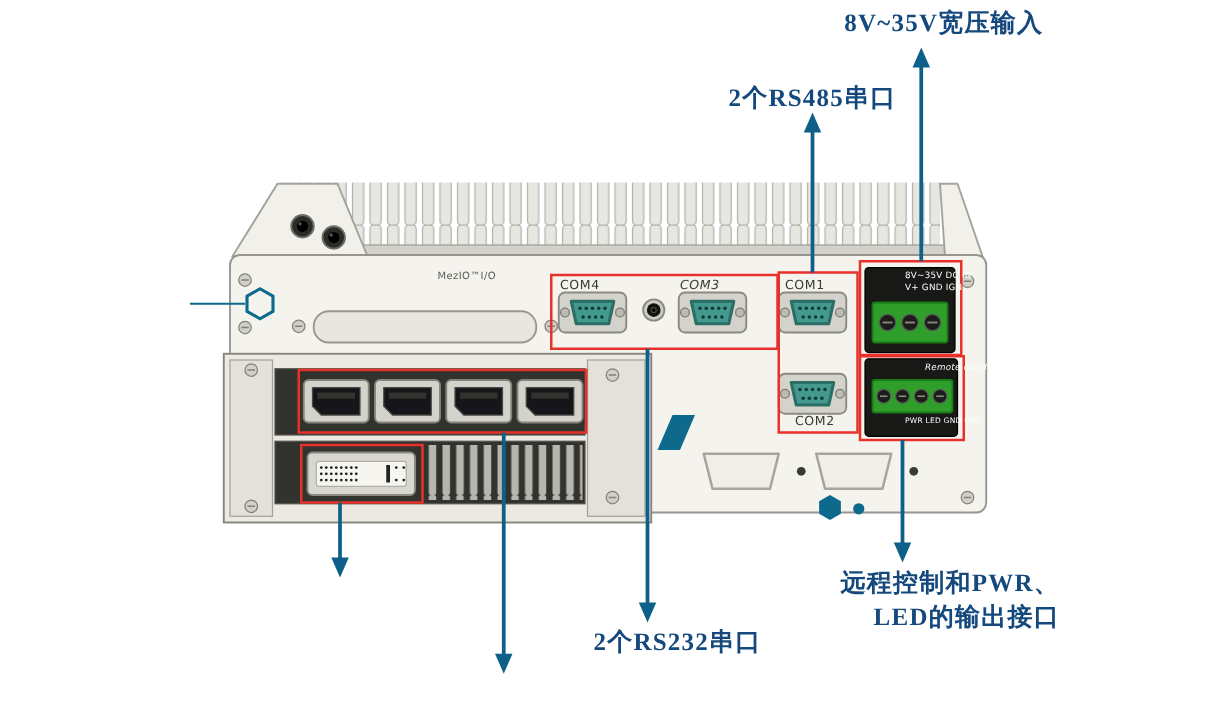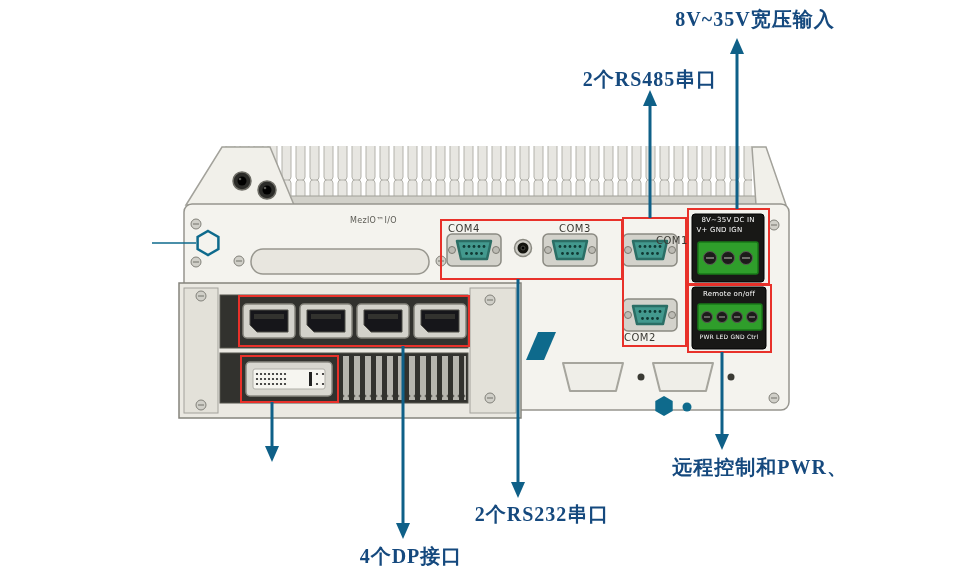--- a/index.html
+++ b/index.html
@@ -2,21 +2,21 @@
 <html><head>
 <meta charset="utf-8">
 <style>
   * { box-sizing: border-box; }
   html, body { margin: 0; padding: 0; background: #ffffff; }
   .stage { position: relative; width: 972px; height: 577px; background: #ffffff; overflow: hidden; font-family: "DejaVu Sans", sans-serif; }
   .stage svg.layer { position: absolute; left: 0; top: 0; }
   .callout { position: absolute; font-family: "Liberation Serif", "DejaVu Serif", serif; font-weight: 700; font-size: 20px; color: #15497e; text-align: center; letter-spacing: 1px; line-height: 27px; }
   .device-text { position: absolute; color: #44433d; line-height: 1.1; }
   .port-label { font-size: 10px; letter-spacing: 0.5px; width: 52px; color: #3a3933; }
-  .term-text { color: #ffffff; text-align: center; font-size: 7px; letter-spacing: 0.2px; }
+  .term-text { color: #ffffff; text-align: left; font-size: 7px; letter-spacing: 0.2px; margin-left: 32px; }
   .mezio { font-size: 8px; color: #5c5b55; letter-spacing: 0.3px; }
 </style>
 </head>
 <body>
 
 <div class="stage">
 
   <svg class="layer" width="972" height="577" viewBox="0 0 972 577">
     <defs>
       <pattern id="fins" width="14" height="60" patternUnits="userSpaceOnUse">
@@ -233,30 +233,30 @@
         </g>
       <g>
           <line x1="722" y1="352" x2="722" y2="436"></line>
           <polygon points="722,450 715,434 729,434" stroke="none"></polygon>
         </g>
     </g>
   </svg>
 
   <div class="device-text mezio" style="left:330px; top:217px; width:80px;margin-left:20px;">MezIO™I/O</div>
   <div class="device-text port-label" style="left:448px; top:223px;">COM4</div>
-  <div class="device-text port-label" style="left:559px; top:223px;">COM3</div>
-  <div class="device-text port-label" style="left:656px; top:223px;margin-top:12px;">COM1</div>
-  <div class="device-text port-label" style="left:624px; top:332px;">COM2</div>
+  <div class="device-text port-label" style="left:544px; top:223px;font-style:italic;">COM3</div>
+  <div class="device-text port-label" style="left:628px; top:223px;">COM1</div>
+  <div class="device-text port-label" style="left:624px; top:332px;padding-left:12px;">COM2</div>
 
   <div class="device-text term-text" style="left:692px; top:217px; width:72px;">8V~35V DC IN</div>
   <div class="device-text term-text" style="left:692px; top:227px; width:55px;">V+ GND IGN</div>
-  <div class="device-text term-text" style="left:692px; top:291px; width:74px;">Remote on/off</div>
+  <div class="device-text term-text" style="left:708px; top:291px; width:74px;font-style:italic;">Remote on/off</div>
   <div class="device-text term-text" style="left:692px; top:334px; width:74px; font-size:6px;">PWR LED GND Ctrl</div>
 
   <div class="callout" style="left:630px; top:6px; width:250px;">8V~35V宽压输入</div>
   <div class="callout" style="left:555px; top:66px; width:190px;">2个RS485串口</div>
-  <div class="callout" style="left:331px; top:543px; width:160px;">4个DP接口</div>
   <div class="callout" style="left:452px; top:501px; width:180px;">2个RS232串口</div>
   <div class="callout" style="left:638px; top:454px; width:210px; text-align:right;">
     <div>远程控制和PWR、</div>
+    <div>LED的输出接口</div>
   </div>
 
 </div>
 
 </body></html>

